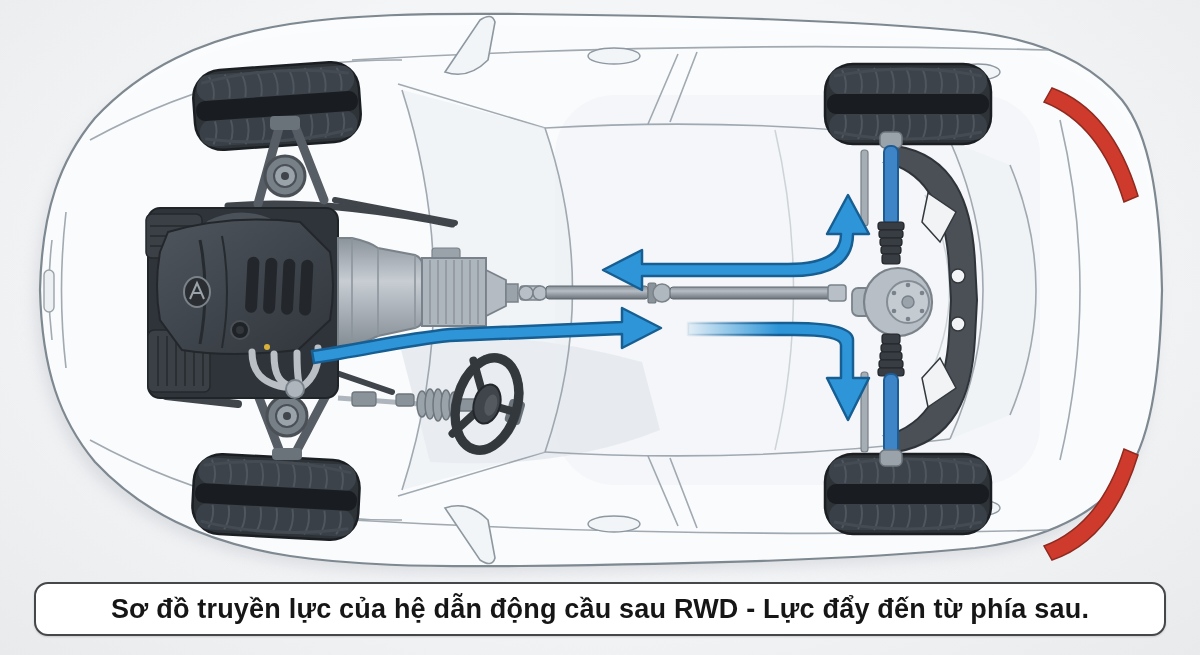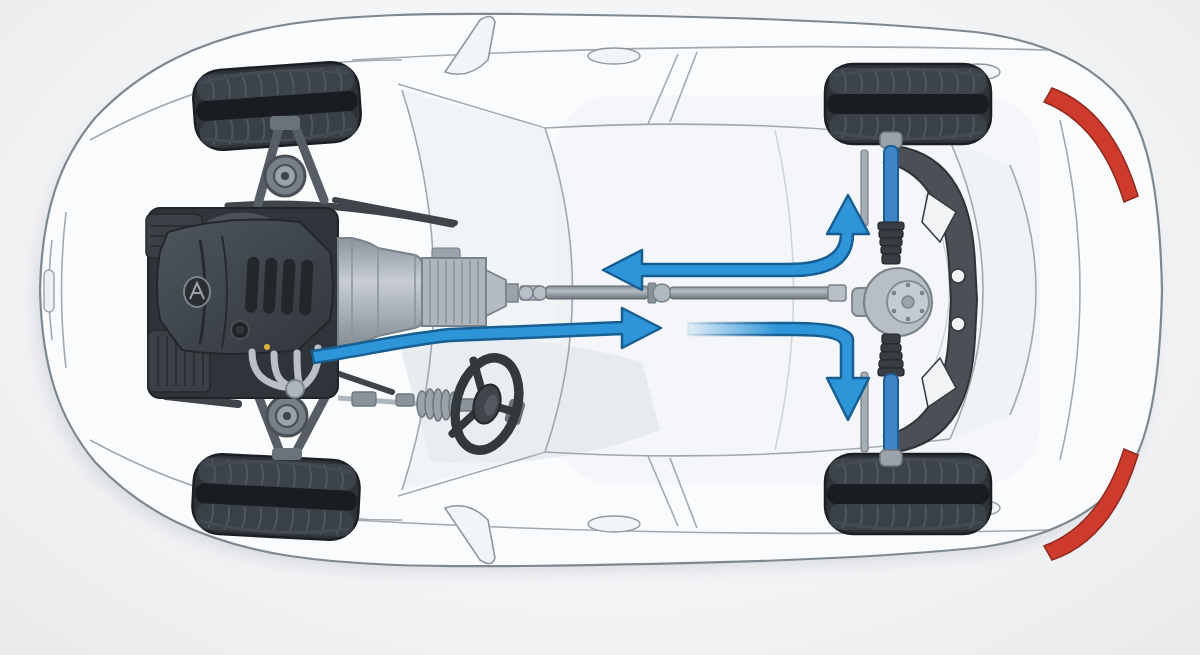--- a/index.html
+++ b/index.html
@@ -263,14 +263,17 @@
     </g>
   </g>
 
   <g>
     <path class="arrow-solid" d="M603,270 L642,250 L642,264 L788,264 Q841,264 841,234 L827,234 L848,195 L869,234 L853,234 Q853,276 792,276 L642,276 L642,290 Z"></path>
     <path class="arrow-solid" d="M312,351 C365,343 402,334 450,329 L622,322 L622,308 L661,328 L622,348 L622,334 L450,341 C402,346 368,355 314,363 Z"></path>
     <path fill="url(#fadeFill)" stroke="url(#fadeStroke)" stroke-width="2.5" stroke-linejoin="round" d="M688,323 L794,323 Q853,323 853,340 L853,378 L869,378 L848,420 L827,378 L841,378 L841,345 Q841,335 794,335 L688,335 Z"></path>
   </g>
 </svg>
 
-
+<div class="caption-box">
+  <span class="caption-text">Sơ đồ truyền lực của hệ dẫn động cầu sau RWD - Lực đẩy đến từ phía sau.</span>
 </div>
 
+</div>
+
 </body></html>

